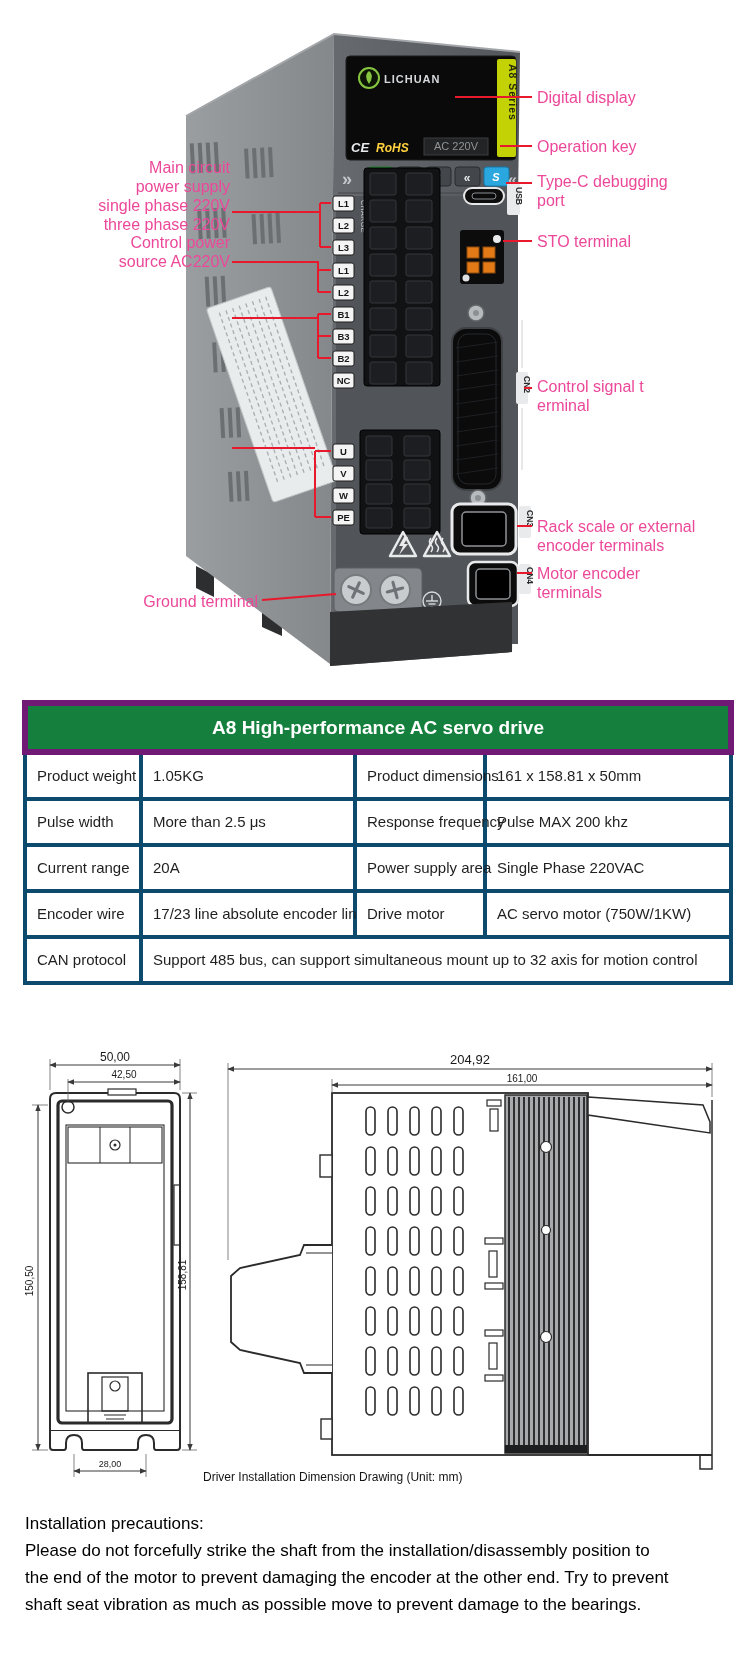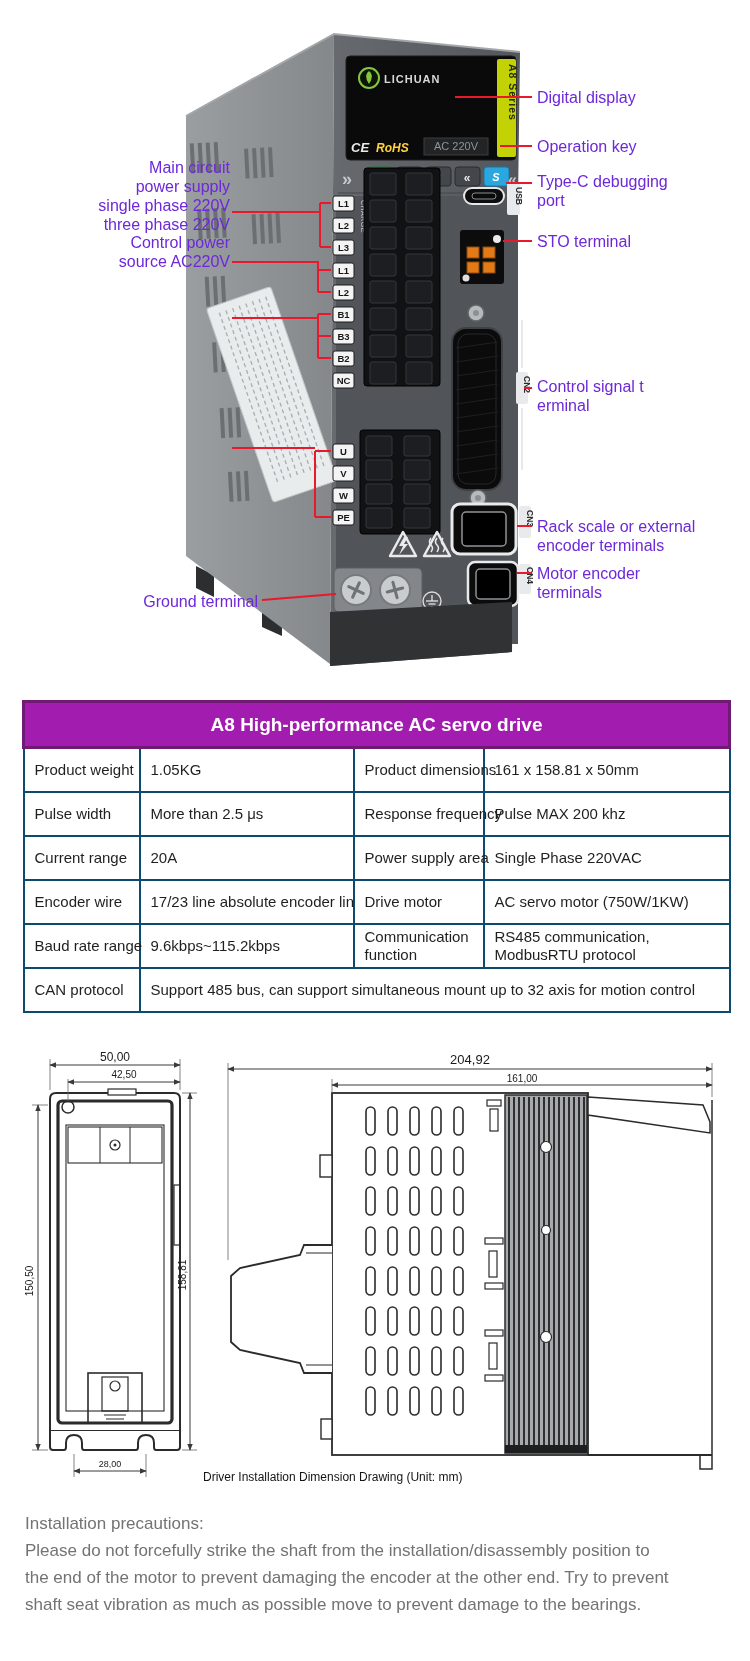--- a/index.html
+++ b/index.html
@@ -1,34 +1,34 @@
 <!DOCTYPE html>
 <html><head>
 <meta charset="utf-8">
 <style>
   html,body{margin:0;padding:0;background:#fff;}
   #page{position:relative;width:750px;height:1661px;background:#ffffff;
         font-family:"Liberation Sans",sans-serif;overflow:hidden;}
   .abs{position:absolute;}
   
-  .co{position:absolute;font-size:16px;line-height:19px;color:#6d28d9;}
+  .co{position:absolute;font-size:16px;line-height:19px;color:#ec4899;}
   .co-r{left:537px;text-align:left;}
   .co-l{left:25px;width:205px;text-align:right;}
   .co div{white-space:nowrap;}
   
   table.spec{position:absolute;left:22px;top:700px;width:706px;border-collapse:collapse;
              table-layout:fixed;font-size:15px;color:#1f1f1f;}
-  table.spec th{background:#a21caf;color:#ffffff;font-size:19px;font-weight:bold;
-                height:41px;border:3px solid #701a75;text-align:center;}
-  table.spec td{border:2px solid #0c4a6e;height:36px;padding:3px 6px 3px 10px;
+  table.spec th{background:#15803d;color:#ffffff;font-size:19px;font-weight:bold;
+                height:41px;border:6px solid #701a75;text-align:center;}
+  table.spec td{border:4px solid #0c4a6e;height:36px;padding:3px 6px 3px 10px;
                 vertical-align:middle;background:#fff;line-height:18px;}
   td.nw{white-space:nowrap;}
   
   .caption{position:absolute;left:203px;top:1470px;font-size:12px;color:#141414;}
-  .precautions{position:absolute;left:25px;top:1510px;color:#737373;font-size:17px;line-height:27px;}
+  .precautions{position:absolute;left:25px;top:1510px;color:#000000;font-size:17px;line-height:27px;}
 </style>
 </head>
 <body>
 
 <div id="page">
 
   <svg class="abs" style="left:0;top:0" width="750" height="680" viewBox="0 0 750 680">
     <defs>
       <linearGradient id="sideG" x1="0" y1="0" x2="1" y2="0">
         <stop offset="0" stop-color="#9b9ea1"></stop>
@@ -406,26 +406,20 @@
         <td class="nw">Current range</td>
         <td class="nw">20A</td>
         <td class="nw">Power supply area</td>
         <td class="nw">Single Phase 220VAC</td>
       </tr>
       <tr>
         <td class="nw">Encoder wire</td>
         <td class="nw">17/23 line absolute encoder lin</td>
         <td class="nw">Drive motor</td>
         <td class="nw">AC servo motor (750W/1KW)</td>
-      </tr>
-      <tr>
-        <td class="nw">Baud rate range</td>
-        <td class="nw">9.6kbps~115.2kbps</td>
-        <td>Communication function</td>
-        <td>RS485 communication, ModbusRTU protocol</td>
       </tr>
       <tr>
         <td class="nw">CAN protocol</td>
         <td colspan="3">Support 485 bus, can support simultaneous mount up to 32 axis for motion control</td>
       </tr>
     </tbody>
   </table>
 
   <svg class="abs" style="left:0;top:1005px" width="750" height="480" viewBox="0 0 750 480">
     <defs>

